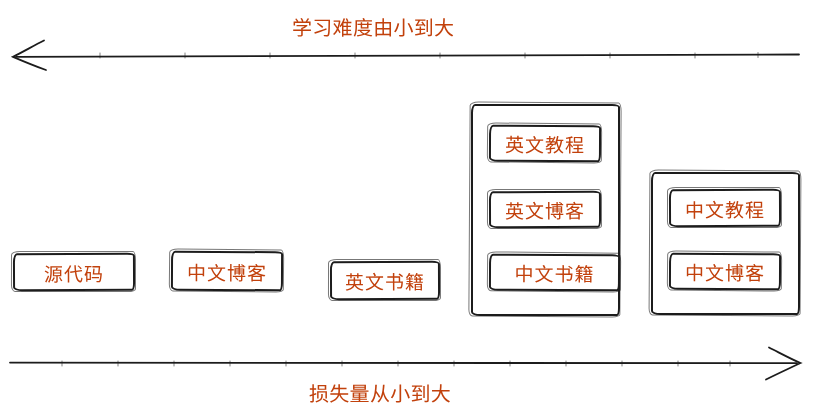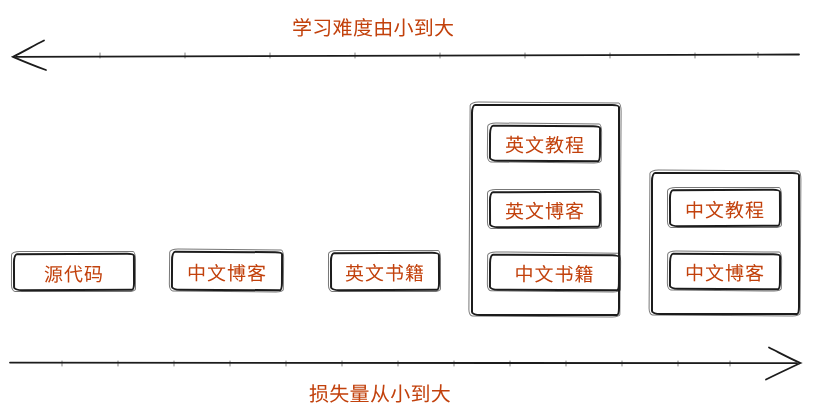--- a/index.html
+++ b/index.html
@@ -99,21 +99,21 @@
   <div class="axis-label bottom">损失量从小到大</div>
 
   <div class="sketch-box tilt-a" style="left:13px; top:253px; width:122px; height:38px;">
     <span>源代码</span>
   </div>
 
   <div class="sketch-box tilt-b" style="left:171px; top:251px; width:112px; height:40px;">
     <span>中文博客</span>
   </div>
 
-  <div class="sketch-box tilt-a" style="left:330px; top:252px; width:110px; height:39px;">
+  <div class="sketch-box tilt-a" style="left:330px; top:261px; width:110px; height:39px;">
     <span>英文书籍</span>
   </div>
 
   <div class="sketch-box group-box" style="left:471px; top:104px; width:149px; height:212px;">
     <div class="sketch-box tilt-b" style="left:16px; top:19px; width:112px; height:37px;">
       <span>英文教程</span>
     </div>
     <div class="sketch-box tilt-a" style="left:16px; top:85px; width:112px; height:37px;">
       <span>英文博客</span>
     </div>

